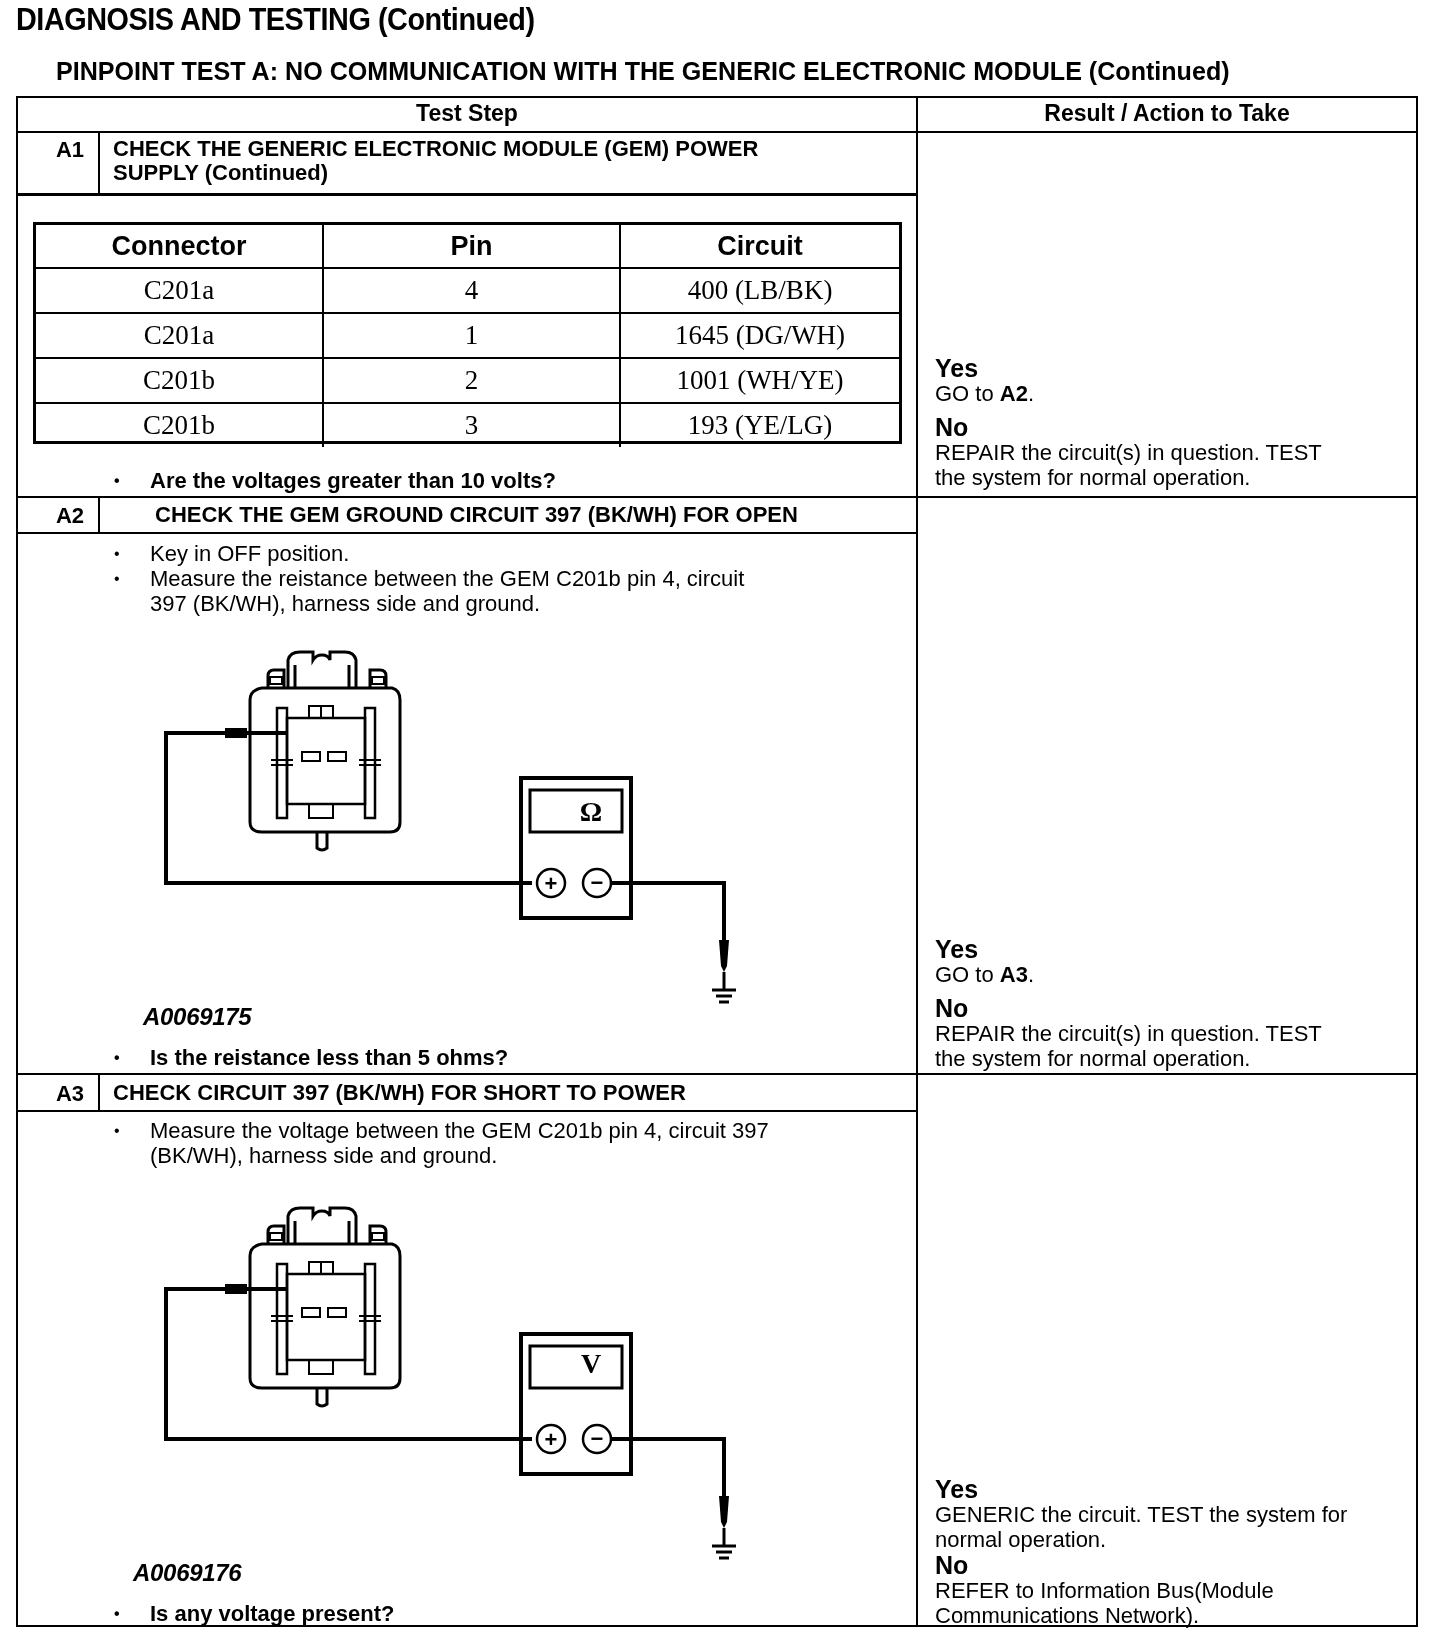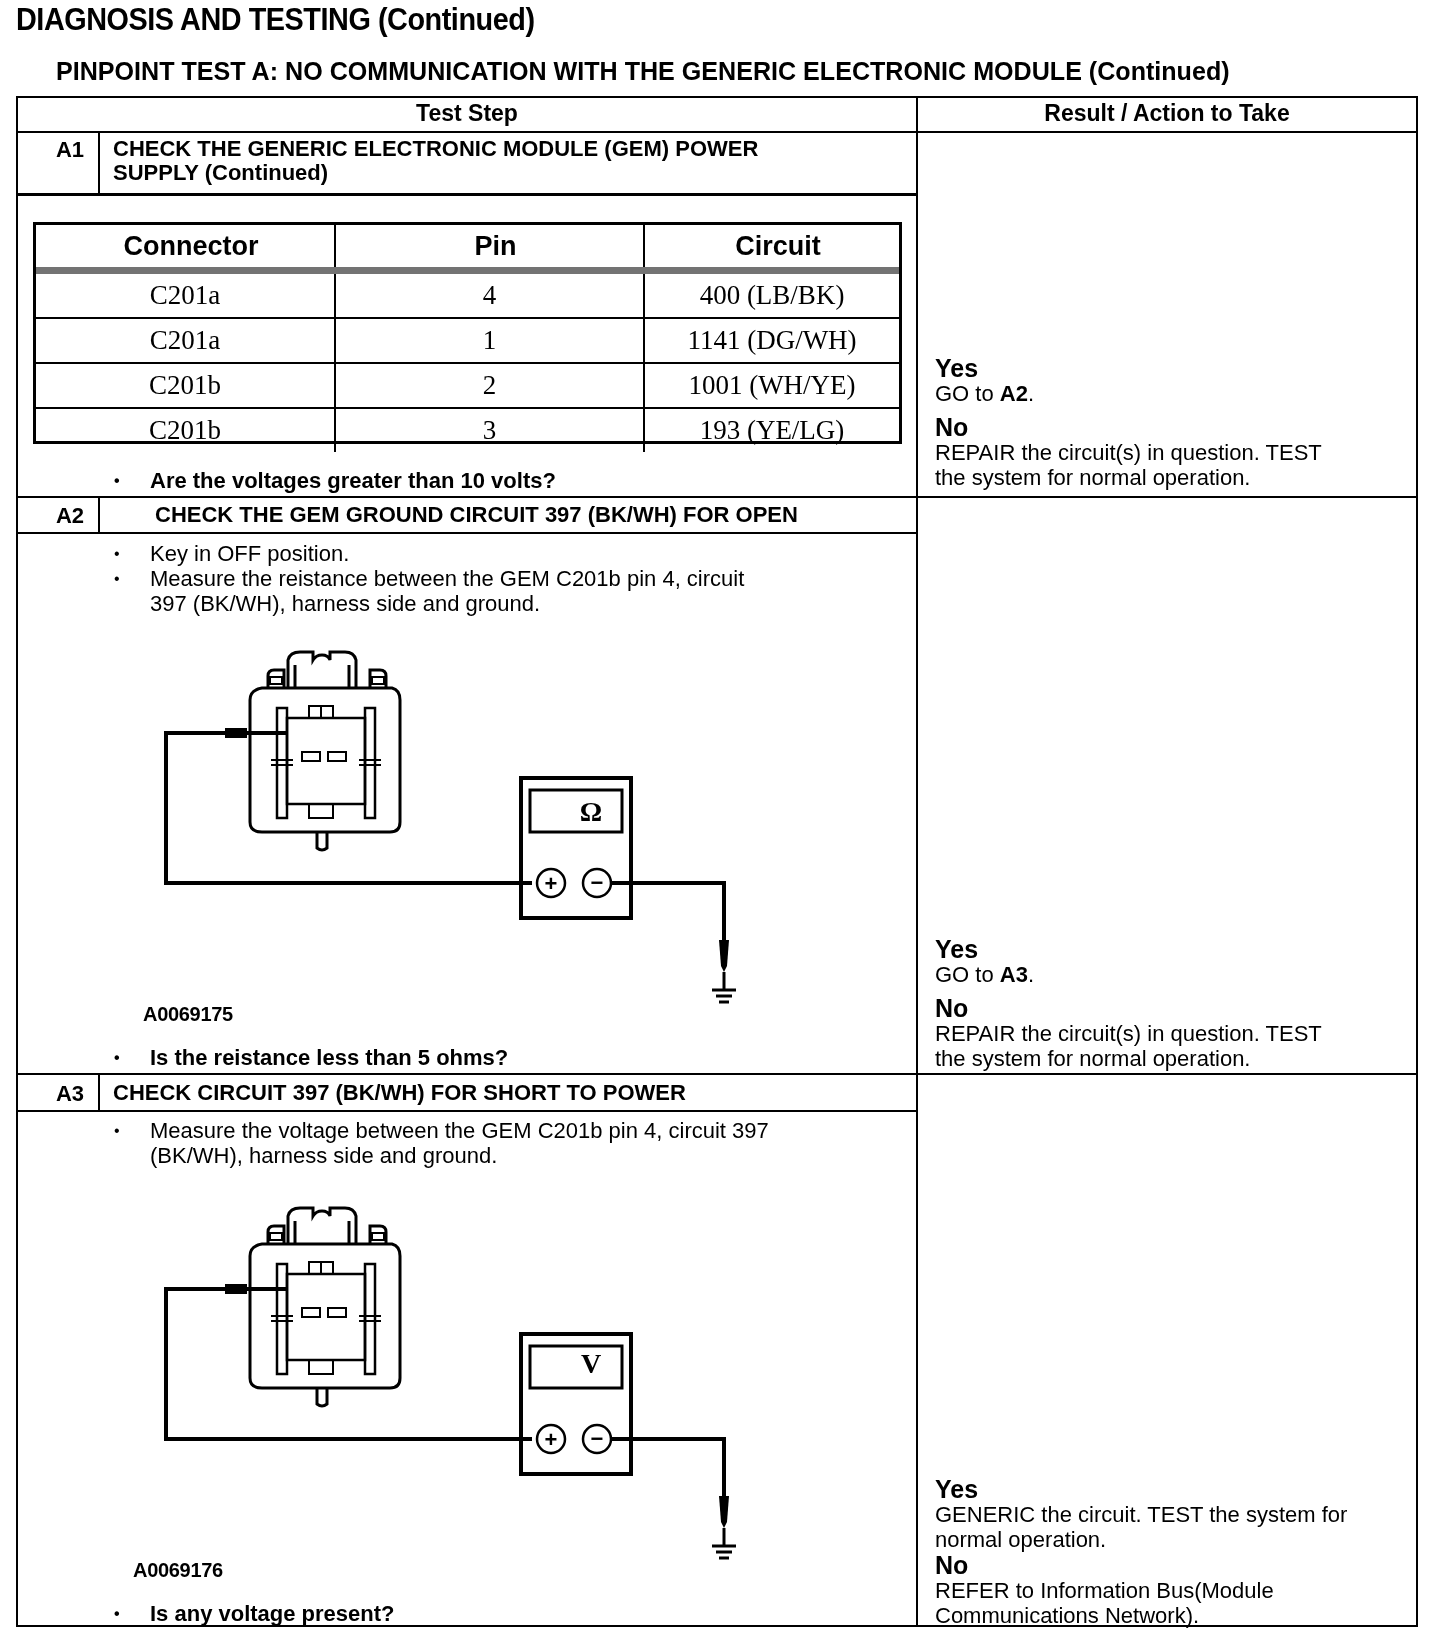--- a/index.html
+++ b/index.html
@@ -23,27 +23,27 @@
 
   .res-label { font-size: 25px; font-weight: bold; line-height: 26px; }
   .res-text { font-size: 22px; line-height: 25px; white-space: nowrap; }
 
   
   .ctable { left: 33px; top: 222px; width: 869px; height: 222px; border: 3px solid #000; box-sizing: border-box; }
   .ctable table { border-collapse: collapse; width: 100%; height: 100%; }
   .ctable th, .ctable td { border: 2px solid #000; text-align: center; padding: 0; }
   .ctable th { font-family: "Liberation Sans", sans-serif; font-size: 27px; font-weight: bold; height: 42px; }
   .ctable td { font-family: "Liberation Serif", serif; font-size: 27px; height: 43px; }
-  .ctable tr:first-child th { border-top: none; border-bottom: 7px solid #737373; padding-left: 12px; }
+  .ctable tr:first-child th { border-top: none; border-bottom: 1px solid #737373; }
   .ctable th:first-child, .ctable td:first-child { border-left: none; width: 286px; }
   .ctable th:nth-child(2), .ctable td:nth-child(2) { width: 295px; }
   .ctable th:last-child, .ctable td:last-child { border-right: none; }
   .ctable tr:last-child td { border-bottom: none; }
 
-  .fig-id { font-size: 20px; font-weight: bold; letter-spacing: -0.3px; }
+  .fig-id { font-size: 24px; font-weight: bold; letter-spacing: -0.3px; font-style: italic; }
   svg.diagram { position: absolute; overflow: visible; }
 </style>
 </head>
 <body>
 
 <div class="abs page-title">DIAGNOSIS AND TESTING (Continued)</div>
 <div class="abs sub-title">PINPOINT TEST  A: NO COMMUNICATION WITH THE GENERIC ELECTRONIC MODULE (Continued)</div>
 
 <div class="abs frame">
 
@@ -81,21 +81,21 @@
       <th>Circuit</th>
     </tr>
     <tr>
       <td>C201a</td>
       <td>4</td>
       <td>400 (LB/BK)</td>
     </tr>
     <tr>
       <td>C201a</td>
       <td>1</td>
-      <td>1141 (DG/WH)</td>
+      <td>1645 (DG/WH)</td>
     </tr>
     <tr>
       <td>C201b</td>
       <td>2</td>
       <td>1001 (WH/YE)</td>
     </tr>
     <tr>
       <td>C201b</td>
       <td>3</td>
       <td>193 (YE/LG)</td>

